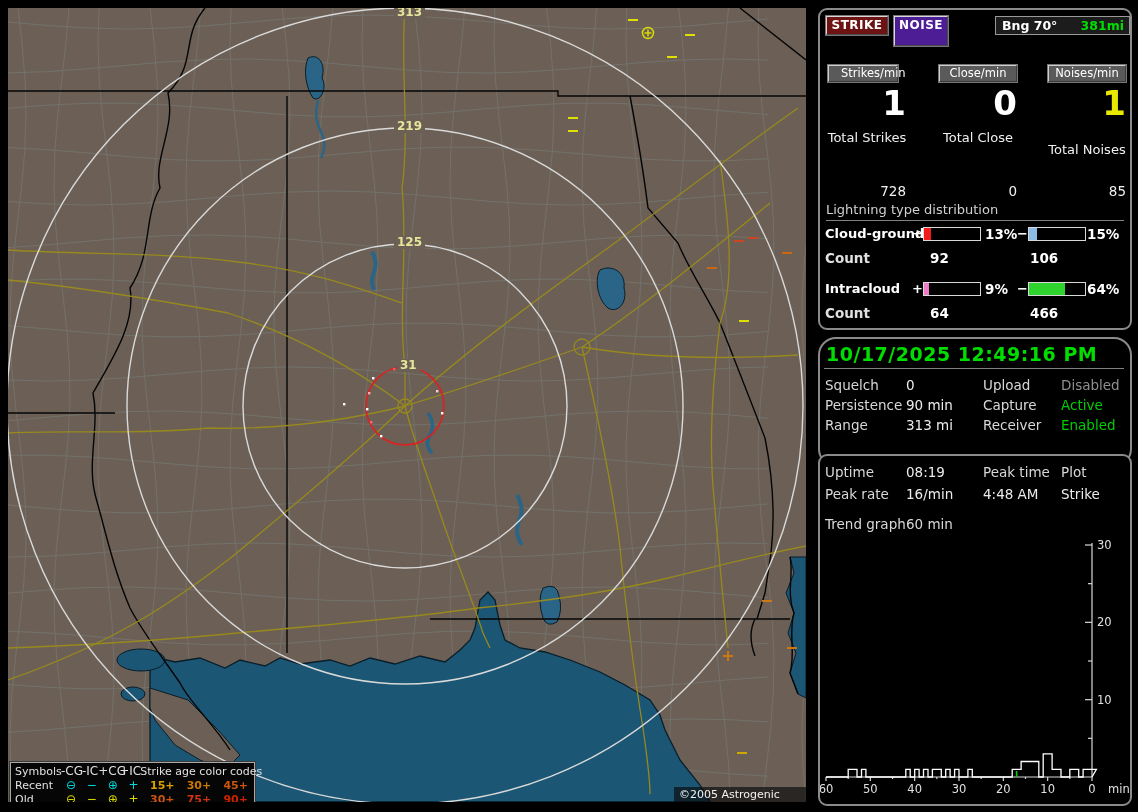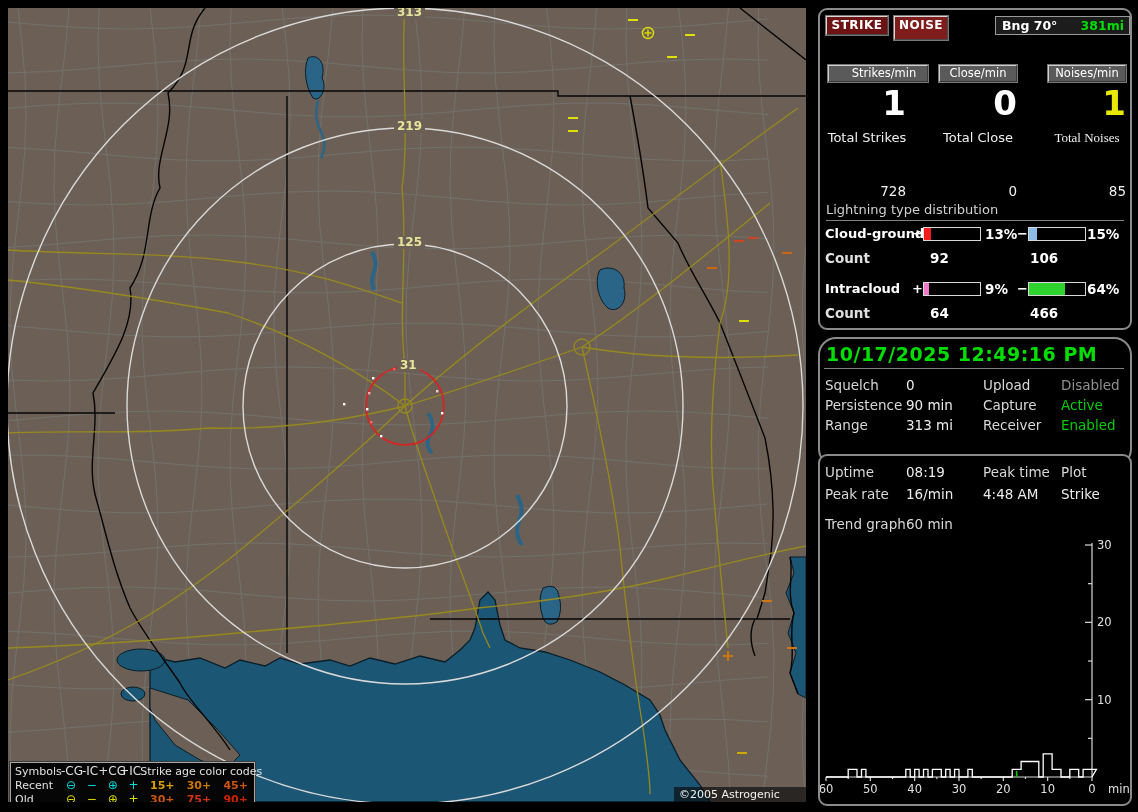--- a/index.html
+++ b/index.html
@@ -23,21 +23,21 @@
   .lc.w-age{width:37px;font-weight:bold;}
   .lc.w-right{width:118px;text-align:center;color:#e0e0e0;}
   
   .panel{position:absolute;left:818px;width:314px;background:#000;
          border:2px solid #8a8a8a;border-radius:9px;box-sizing:border-box;}
   .p1{top:8px;height:322px;} .p2{top:337px;height:130px;border-radius:18px;} .p3{top:454px;height:352px;}
   .abs{position:absolute;white-space:nowrap;}
   .btn3d{border:1px solid;border-color:#d8d8d8 #4a4a4a #4a4a4a #d8d8d8;outline:1px solid #777;
          color:#fff;font-weight:bold;font-size:12px;text-align:center;box-sizing:border-box;cursor:default;}
   .strike-btn{left:6px;top:6px;width:62px;height:19px;line-height:17px;background:#6e1313;letter-spacing:.5px;}
-  .noise-btn{left:74px;top:6px;width:54px;height:24px;line-height:17px;background:#7f1d1d;letter-spacing:.5px;}
+  .noise-btn{left:74px;top:6px;width:54px;height:30px;line-height:17px;background:#4c1d95;letter-spacing:.5px;}
   .bng{left:175px;top:6px;width:135px;height:19px;background:#1c1c1c;border:1px solid #9a9a9a;
        box-sizing:border-box;font-size:12.5px;font-weight:bold;line-height:17px;}
   .bng .b-label{position:absolute;left:6px;color:#fff;}
   .bng .b-range{position:absolute;right:5px;color:#00dd00;text-align:right;}
   .col-title{height:17px;line-height:15px;background:#5a5a5a;border:1px solid;
              border-color:#cfcfcf #3a3a3a #3a3a3a #cfcfcf;outline:1px solid #777;
              color:#fff;font-size:11.5px;text-align:center;box-sizing:border-box;}
   .big-num{font-size:34px;font-weight:bold;color:#fff;text-align:right;line-height:34px;}
   .tot-label{font-size:13px;color:#f0f0f0;text-align:center;}
   .tot-val{font-size:13.5px;color:#f0f0f0;text-align:right;margin-top:32px;}
@@ -224,31 +224,31 @@
 </div>
 
 <section class="panel p1">
   <div class="abs btn3d strike-btn">STRIKE</div>
   <div class="abs btn3d noise-btn">NOISE</div>
   <div class="abs bng">
     <span class="b-label">Bng 70°</span>
     <span class="b-range">381mi</span>
   </div>
 
-  <div class="abs col-title" style="left:8px;top:55px;width:100px;padding-left:12px;">Strikes/min</div>
+  <div class="abs col-title" style="left:8px;top:55px;width:70px;padding-left:12px;">Strikes/min</div>
   <div class="abs col-title" style="left:119px;top:55px;width:78px;">Close/min</div>
   <div class="abs col-title" style="left:228px;top:55px;width:78px;">Noises/min</div>
 
   <div class="abs big-num" style="left: 8px; top: 76px; width: 78px; color: rgb(255, 255, 255);">1</div>
   <div class="abs big-num" style="left: 119px; top: 76px; width: 78px; color: rgb(255, 255, 255);">0</div>
   <div class="abs big-num" style="left: 228px; top: 76px; width: 78px; color: rgb(232, 232, 0);">1</div>
 
   <div class="abs tot-label" style="left:2px;top:120px;width:90px;">Total Strikes</div>
   <div class="abs tot-label" style="left:113px;top:120px;width:90px;">Total Close</div>
-  <div class="abs tot-label" style="left:222px;top:120px;width:90px;font-family:Liberation Serif, serif;">Total Noises</div>
+  <div class="abs tot-label" style="left:222px;top:132px;width:90px;">Total Noises</div>
 
   <div class="abs tot-val" style="left:8px;top:141px;width:78px;">728</div>
   <div class="abs tot-val" style="left:119px;top:141px;width:78px;">0</div>
   <div class="abs tot-val" style="left:228px;top:141px;width:78px;">85</div>
 
   <div class="abs dist-head" style="left:6px;top:192px;width:298px;">Lightning type distribution</div>
 
   <div class="abs dname" style="left:5px;top:216px;">Cloud-ground</div>
   <div class="abs dsign" style="left:92px;top:216px;">+</div>
   <div class="abs bar" style="left:103px;top:217px;">

